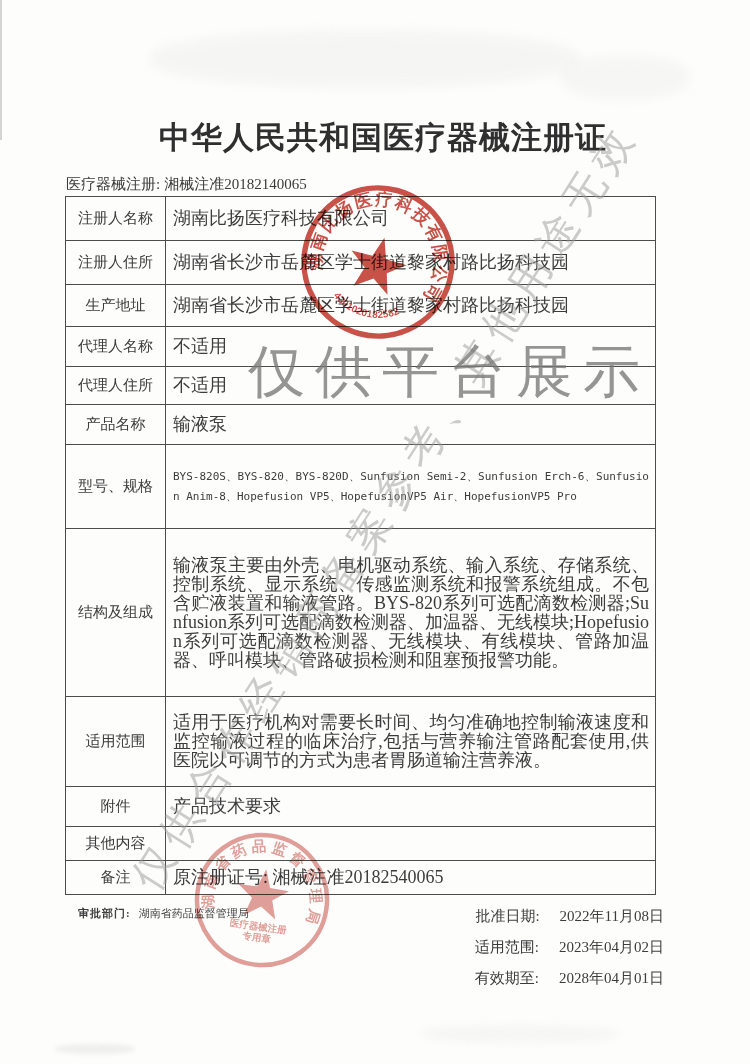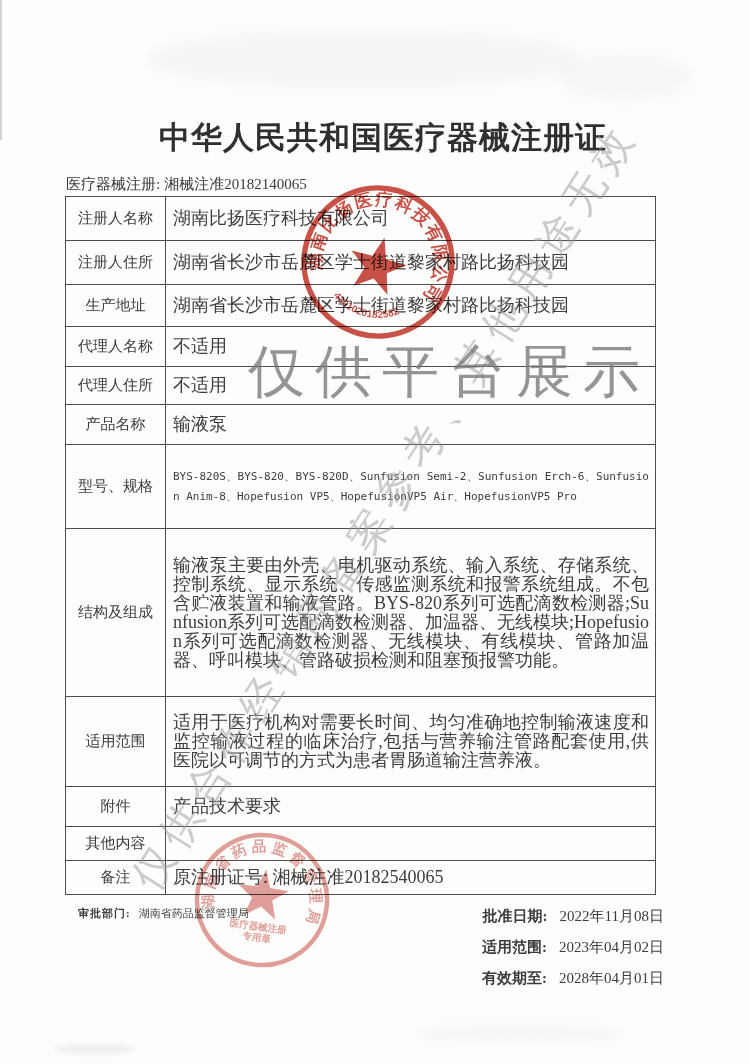--- a/index.html
+++ b/index.html
@@ -44,21 +44,21 @@
   .row:nth-child(3){height:42px} .row:nth-child(4){height:40px}
   .row:nth-child(5){height:38px} .row:nth-child(6){height:40px}
   .row:nth-child(7){height:84px} .row:nth-child(8){height:168px}
   .row:nth-child(9){height:90px} .row:nth-child(10){height:40px}
   .row:nth-child(11){height:34px} .row:nth-child(12){height:33px}
   .mono { font-family:"DejaVu Sans Mono","Liberation Mono",monospace; font-size:11px; line-height:20px; }
 
   .approval { position:absolute; left:78px; top:906px; font-size:11px; z-index:2; }
   .approval .lbl { font-weight:600; margin-right:8px; letter-spacing:1px; }
   .dates { position:absolute; right:86px; top:901px; font-size:15px; text-align:right; line-height:31px; z-index:2; }
-  .dates .lbl { margin-right:12px;font-weight:bold; }
+  .dates .lbl { margin-right:20px; }
 
   .wm-horizontal {
     position:absolute; left:0; top:334px; width:910px; margin-left:0;
     left:248px; width:420px; text-align:left;
     font-family:Liberation Mono, monospace;
     font-size:57px; letter-spacing:10px; color:#787878; opacity:.78;
     z-index:4; white-space:nowrap; pointer-events:none;
   }
   .wm-diagonal {
     position:absolute; left:-65px; top:478px; width:900px; text-align:center;

